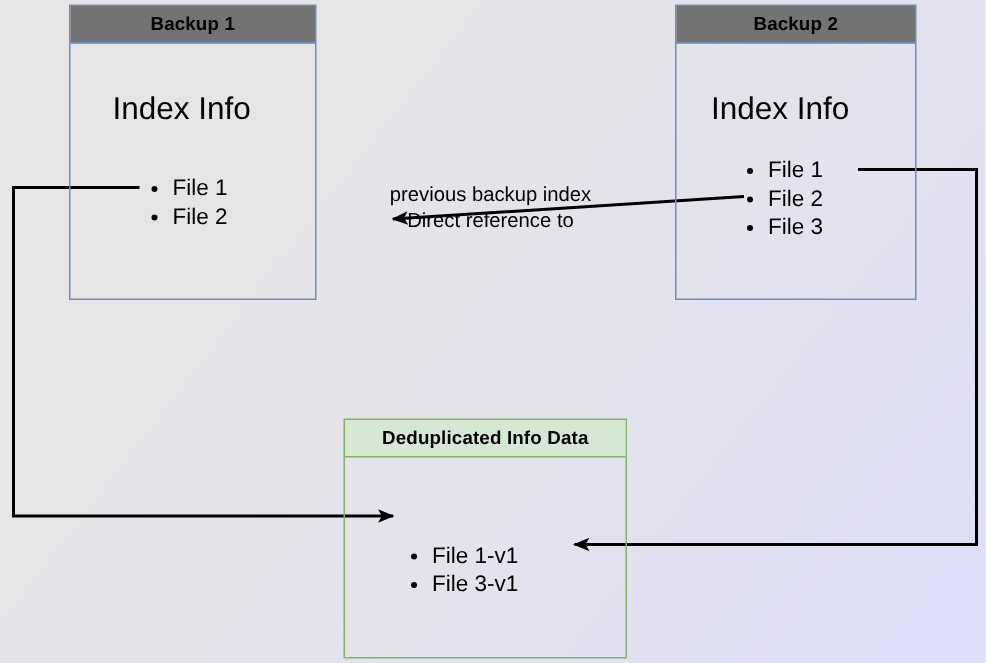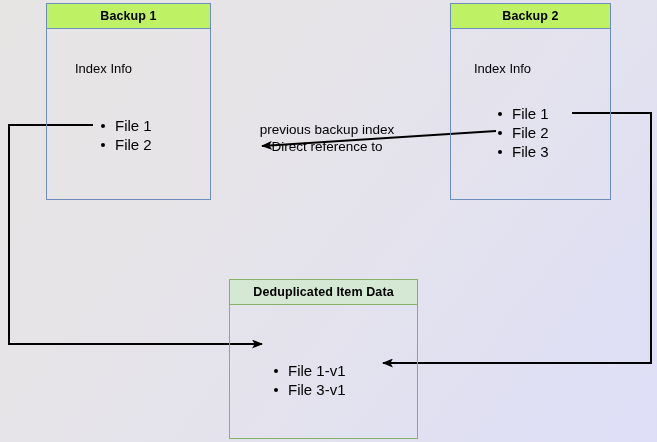--- a/index.html
+++ b/index.html
@@ -37,38 +37,38 @@
   .node.green { border-color: #82b366; }
 
   .node-header {
     box-sizing: border-box;
     height: 25px;
     line-height: 24px;
     text-align: center;
     font-size: 12.5px;
     font-weight: bold;
     color: #000;
-    background: #bef264;
+    background: #737373;
     border-bottom: 1px solid #6c8ebf;
     letter-spacing: 0.1px;
   }
   .node.green .node-header {
     background: #d5e8d4;
     border-bottom-color: #82b366;
   }
   .node-body {
     position: relative;
     box-sizing: border-box;
     height: calc(100% - 25px);
     background: transparent;
   }
 
   .index-label {
     position: absolute;
-    font-size: 13px;
+    font-size: 21px;
     color: #000;
     white-space: nowrap;
   }
 
   ul.file-list {
     position: absolute;
     margin: 0;
     padding: 0;
     list-style: none;
   }
@@ -136,21 +136,21 @@
       <span class="index-label" style="left:23px; top:32px;">Index Info</span>
       <ul class="file-list" style="left:45px; top:75px;">
         <li>File 1</li>
         <li>File 2</li>
         <li>File 3</li>
       </ul>
     </div>
   </div>
 
   <div class="node green" style="left:229px; top:279px; width:189px; height:160px;">
-    <div class="node-header">Deduplicated Item Data</div>
+    <div class="node-header">Deduplicated Info Data</div>
     <div class="node-body">
       <ul class="file-list" style="left:42px; top:56px;">
         <li>File 1-v1</li>
         <li>File 3-v1</li>
       </ul>
     </div>
   </div>
 
   <div class="edge-label" style="left:249px; top:121px; width:156px;">
     <div>previous backup index</div>

